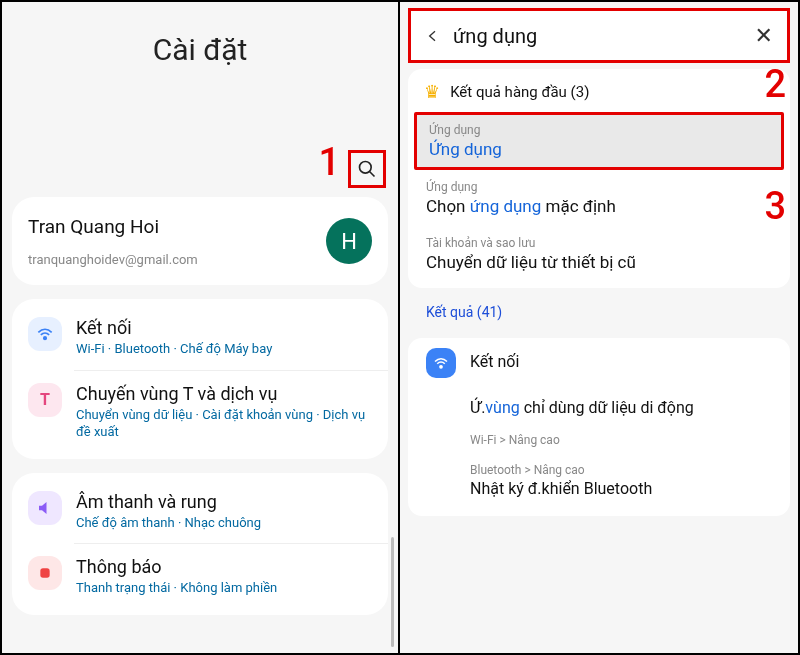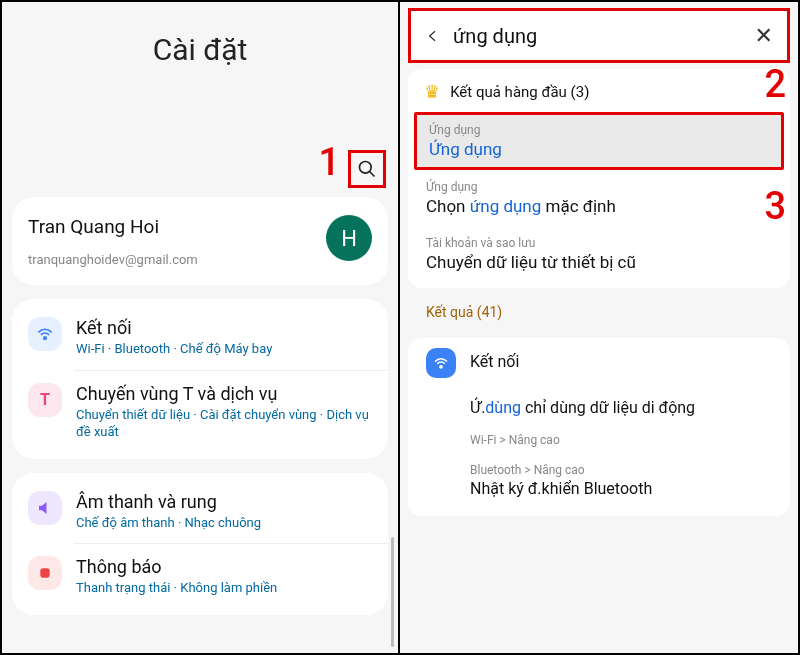--- a/index.html
+++ b/index.html
@@ -50,21 +50,21 @@
     color: #e30000;
     font-weight: 500;
   }
 
   .account-card {
     margin: 18px 10px 0 10px;
     background: #fff;
     border-radius: 22px;
     padding: 18px 16px;
     display: flex;
-    align-items: flex-start;
+    align-items: center;
     justify-content: space-between;
     position: relative;
     margin-top: 70px;
   }
   .account-left {}
   .account-name { font-size: 19px; color: #111; }
   .account-email { font-size: 13px; color: #888; margin-top: 14px; }
   .avatar {
     width: 46px; height: 46px; border-radius: 50%;
     background: #05725c;
@@ -177,21 +177,21 @@
 
   .results-section {
     margin: 12px 8px 0 8px;
     background: #fff;
     border-radius: 14px;
     padding-bottom: 10px;
   }
   .results-header {
     padding: 14px 18px 6px 18px;
     font-size: 14px;
-    color: #a16207;
+    color: #1d4ed8;
   }
   .res-row {
     display: flex;
     align-items: flex-start;
     padding: 10px 18px;
     gap: 14px;
   }
   .res-icon {
     width: 30px; height: 30px; border-radius: 10px;
     background: #3b82f6;
@@ -251,21 +251,21 @@
           <div class="row-sub">Wi-Fi · Bluetooth · Chế độ Máy bay</div>
         </div>
       </div>
       <div class="divider"></div>
       <div class="row">
         <div class="icon-circle" style="background:#fde7ef">
           <span style="color:#e4467e;font-weight:700;font-size:16px">T</span>
         </div>
         <div class="row-text">
           <div class="row-title">Chuyến vùng T và dịch vụ</div>
-          <div class="row-sub">Chuyển thiết dữ liệu · Cài đặt chuyển vùng · Dịch vụ đề xuất</div>
+          <div class="row-sub">Chuyển vùng dữ liệu · Cài đặt khoản vùng · Dịch vụ đề xuất</div>
         </div>
       </div>
     </div>
 
     <div class="card">
       <div class="row">
         <div class="icon-circle" style="background:#efe7ff">
           <svg width="18" height="18" viewBox="0 0 24 24" fill="#8b5cf6">
               <path d="M4 9v6h4l6 5V4l-6 5H4z"></path>
             </svg>
@@ -346,21 +346,21 @@
             <circle cx="12" cy="17" r="1.5" fill="#fff"></circle>
           </svg>
       </div>
       <div class="res-text">
         <div class="res-title" style="margin-top:4px">Kết nối</div>
       </div>
     </div>
 
     <div class="res-sub-indent">
       <div class="res-title">
-        <span>Ứ.</span><span class="hl">dùng</span><span> chỉ dùng dữ liệu di động</span>
+        <span>Ứ.</span><span class="hl">vùng</span><span> chỉ dùng dữ liệu di động</span>
       </div>
     </div>
 
     <div class="res-sub-indent">
       <div class="res-cat">Wi-Fi &gt; Nâng cao</div>
     </div>
 
     <div class="res-sub-indent">
       <div class="res-cat">Bluetooth &gt; Nâng cao</div>
       <div class="res-title">

